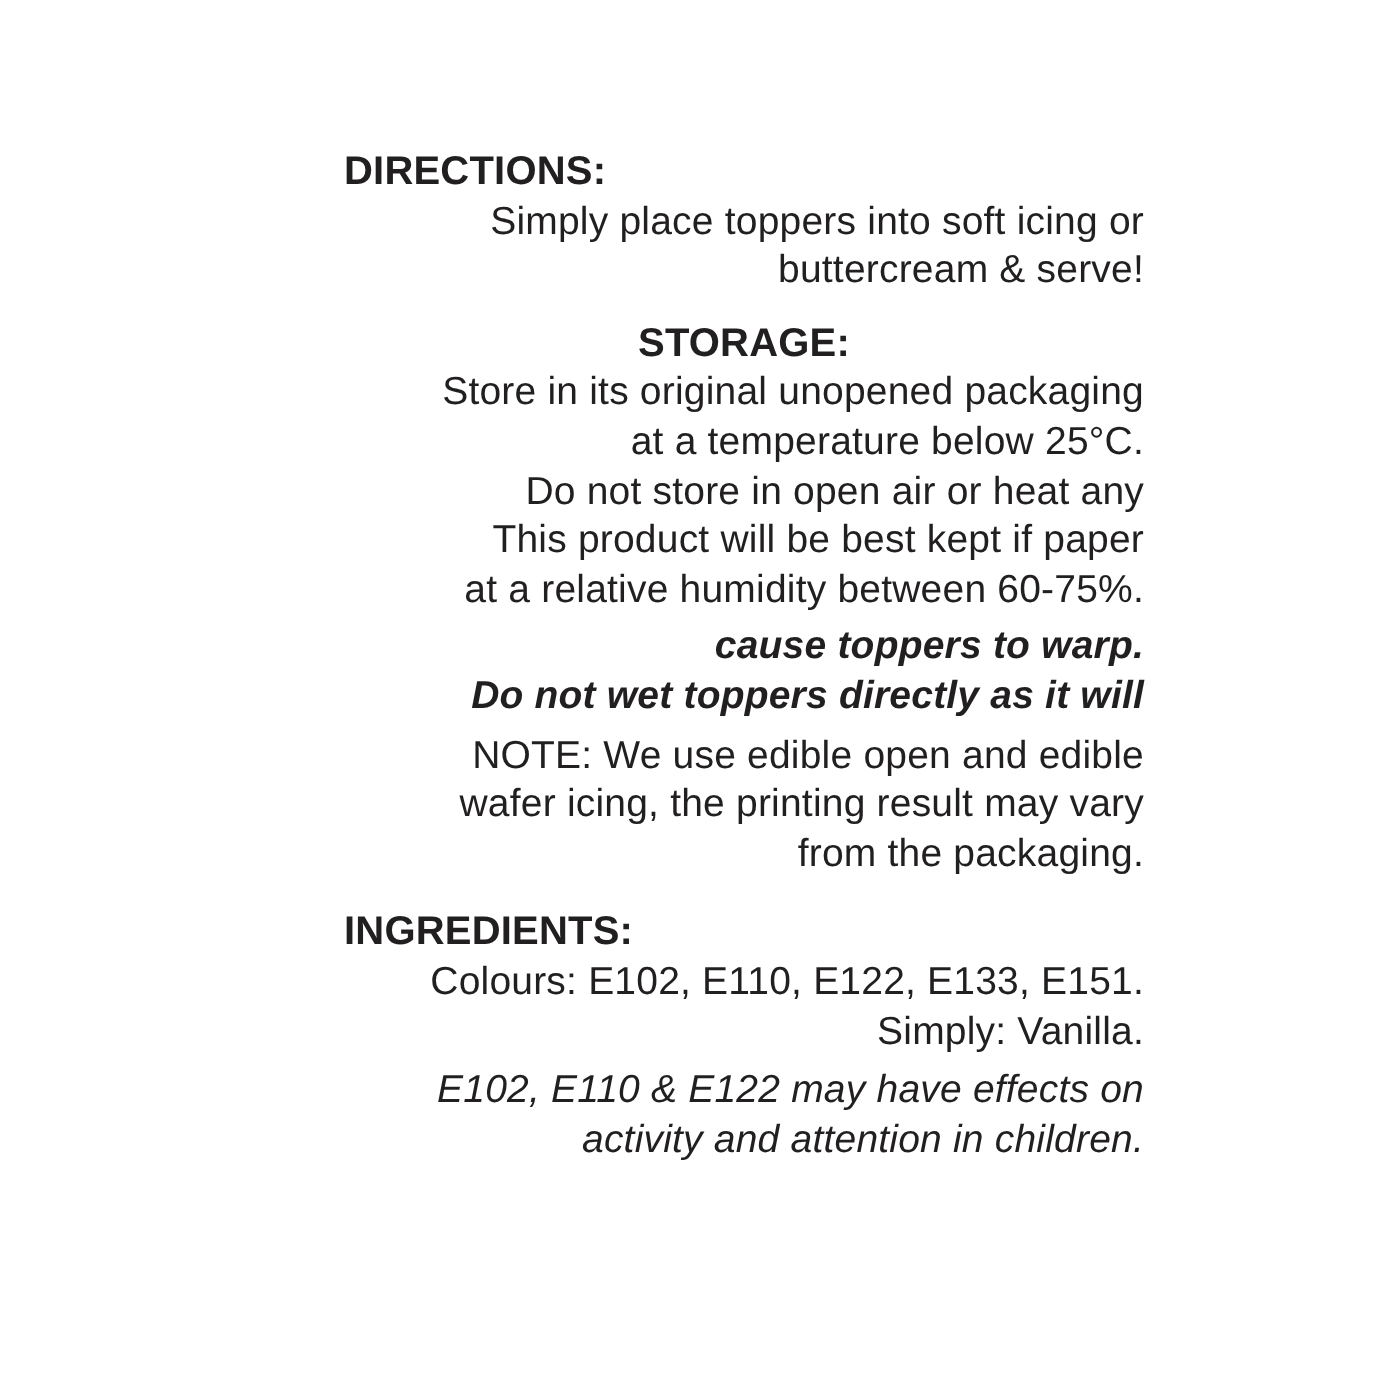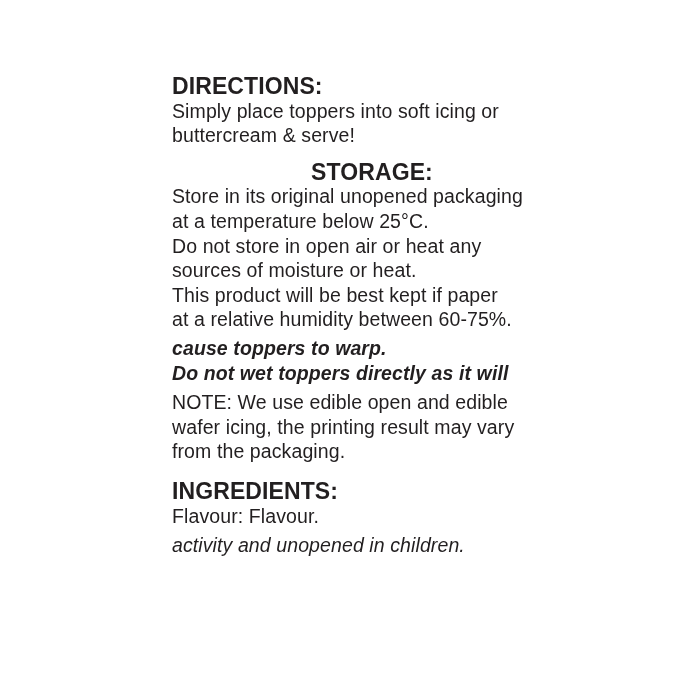--- a/index.html
+++ b/index.html
@@ -20,24 +20,25 @@
     left: 172px;
     top: 74px;
     width: 400px;
     font-size: 19.5px;
     line-height: 24.6px;
     letter-spacing: 0.1px;
   }
   .line {
     white-space: nowrap;
     margin: 0;
+    text-align: right;
   }
   .heading {
     font-weight: 700;
-    font-size: 23px;
+    font-size: 20px;
     margin: 0;
   }
   .section { margin: 0; }
   .sec-storage .heading { margin-top: 12px; text-align: center; }
   .sec-warning { margin-top: 4px; }
   .sec-warning .line {
     font-weight: 700;
     font-style: italic;
   }
   .sec-note { margin-top: 5px; }
@@ -56,38 +57,39 @@
     <div class="heading">DIRECTIONS:</div>
     <div class="line">Simply place toppers into soft icing or</div>
     <div class="line">buttercream &amp; serve!</div>
   </div>
 
   <div class="section sec-storage">
     <div class="heading">STORAGE:</div>
     <div class="line">Store in its original unopened packaging</div>
     <div class="line">at a temperature below 25°C.</div>
     <div class="line">Do not store in open air or heat any</div>
-    <div class="line">sources of moisture or heat.</div>
     <div class="line">This product will be best kept if paper</div>
     <div class="line">at a relative humidity between 60-75%.</div>
   </div>
 
   <div class="section sec-warning">
     <div class="line">cause toppers to warp.</div>
     <div class="line">Do not wet toppers directly as it will</div>
   </div>
 
   <div class="section sec-note">
     <div class="line">NOTE: We use edible open and edible</div>
     <div class="line">wafer icing, the printing result may vary</div>
     <div class="line">from the packaging.</div>
   </div>
 
   <div class="section sec-ingredients">
     <div class="heading">INGREDIENTS:</div>
-    <div class="line">Flavour: Flavour.</div>
+    <div class="line">Colours: E102, E110, E122, E133, E151.</div>
+    <div class="line">Simply: Vanilla.</div>
   </div>
 
   <div class="section sec-additives">
-    <div class="line">activity and unopened in children.</div>
+    <div class="line">E102, E110 &amp; E122 may have effects on</div>
+    <div class="line">activity and attention in children.</div>
   </div>
 
 </div>
 
 </body></html>

